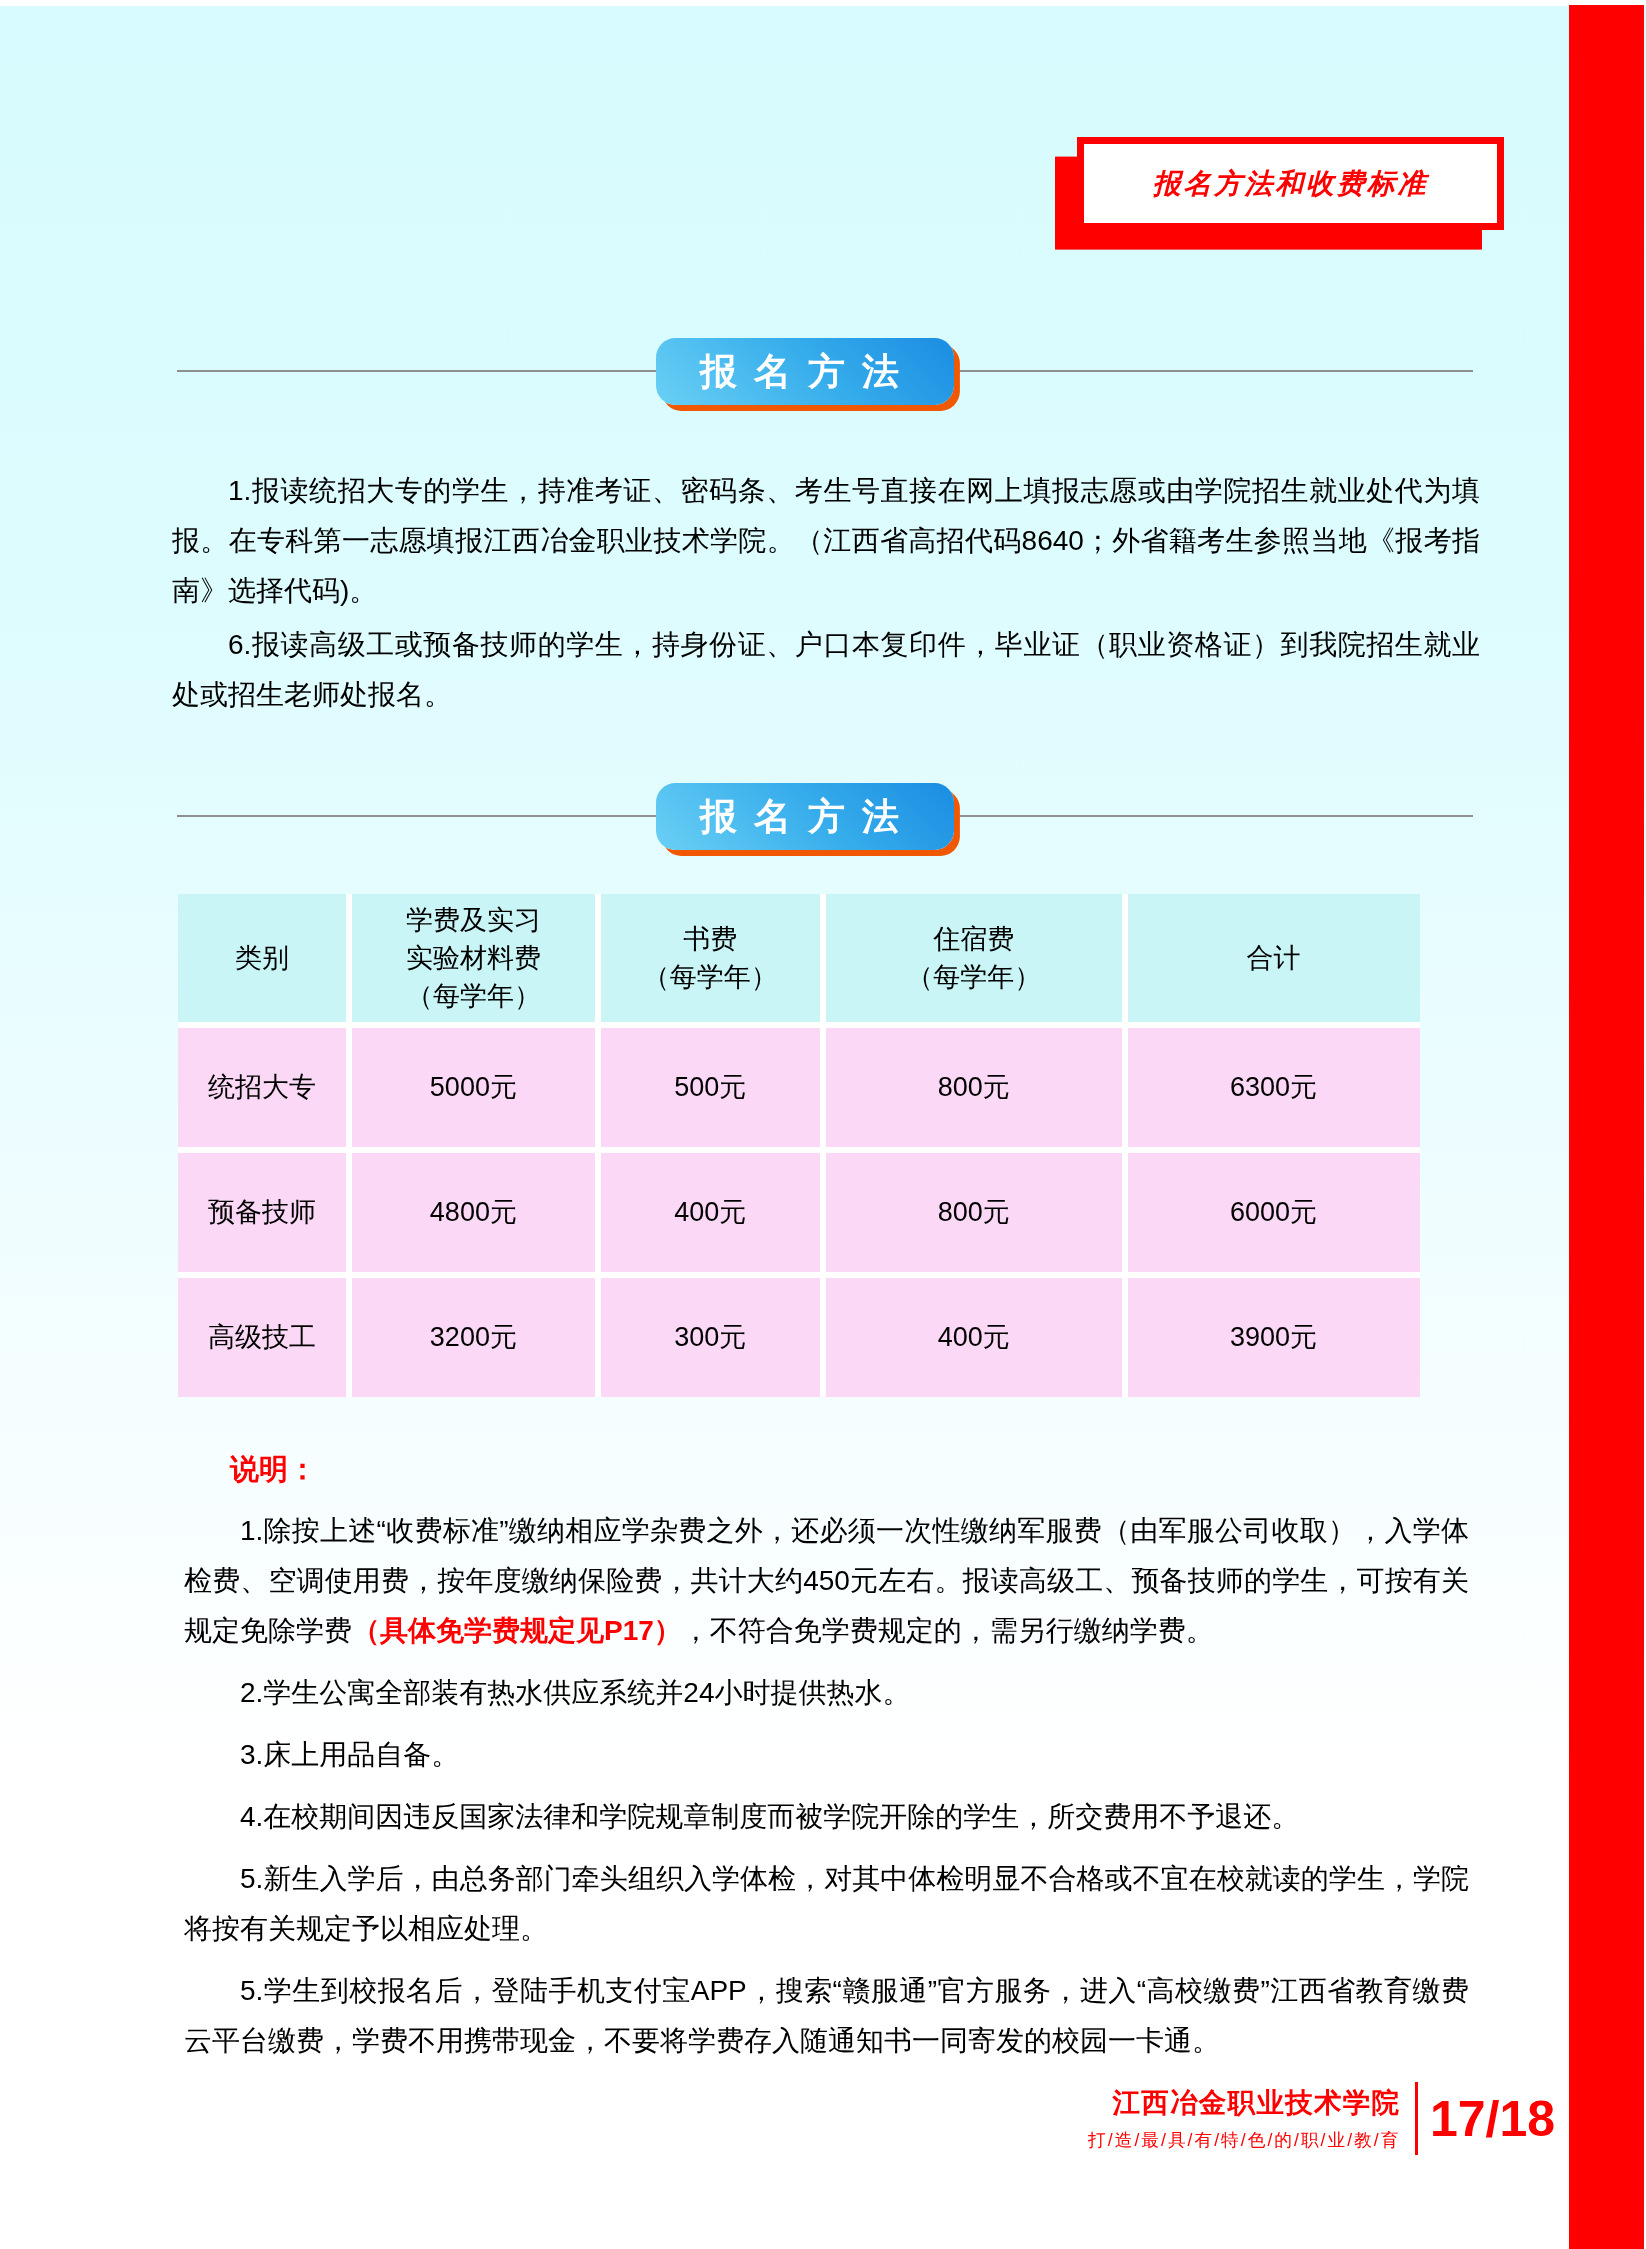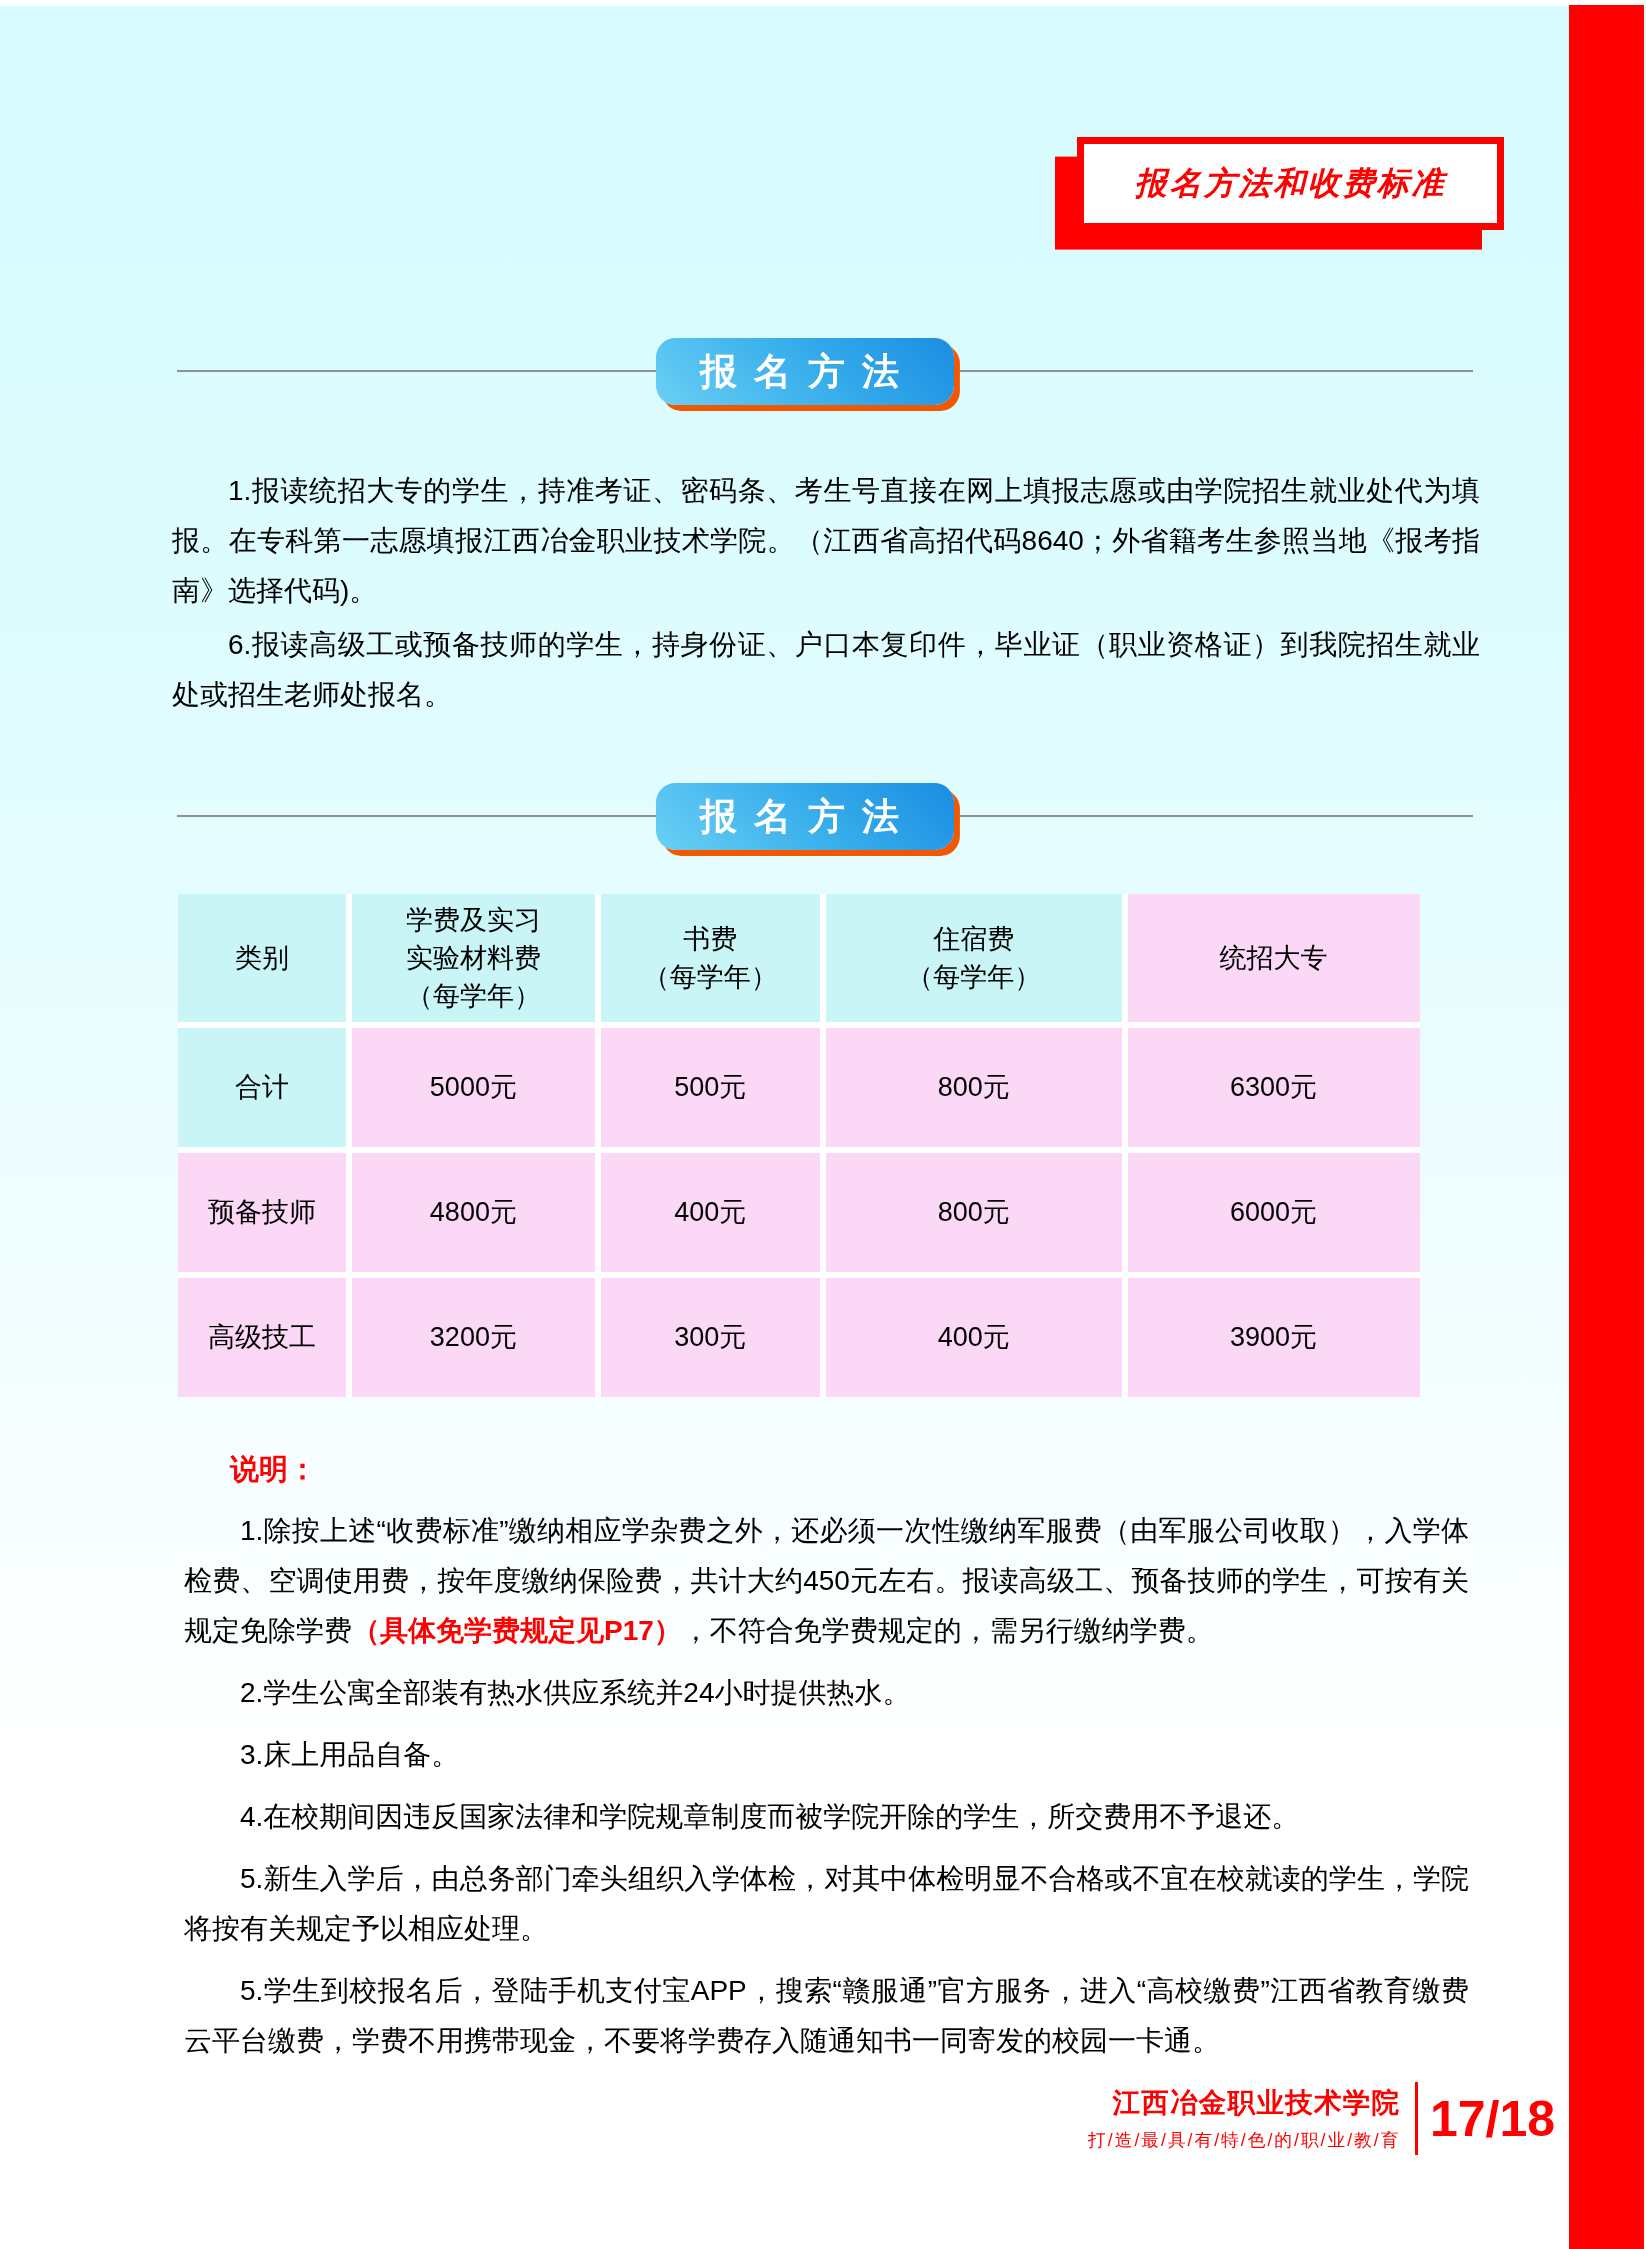--- a/index.html
+++ b/index.html
@@ -7,21 +7,21 @@
   .page{
     position:relative;width:1647px;height:2250px;overflow:hidden;
     background:linear-gradient(180deg,#ffffff 0px,#ffffff 5.2px,#d7fbfe 6.5px,#ddfcfe 589px,#eefdff 1178px,#ffffff 1767px,#ffffff 100%);
   }
   .right-band{position:absolute;top:5.2px;right:2.6px;bottom:0;width:75px;background:#fe0000;}
 
   
   .stamp{position:absolute;left:1077px;top:137px;width:427px;height:93px;}
   .stamp-box{position:absolute;left:0;top:0;right:0;bottom:0;background:#ffffff;border:7.2px solid #fe0000;
     box-shadow:-22px 19.6px 0 0 #fe0000;display:flex;align-items:center;justify-content:center;}
-  .stamp-text{color:#fe0000;font-size:32px;font-weight:bold;font-style:italic;letter-spacing:2.6px;white-space:nowrap;}
+  .stamp-text{color:#fe0000;font-size:28px;font-weight:bold;font-style:italic;letter-spacing:2.6px;white-space:nowrap;}
 
   
   .section-head{position:absolute;left:0;width:1647px;height:68px;}
   .head-line{position:absolute;top:32px;left:177px;width:1296px;height:2px;background:#8f8f8f;}
   .ribbon{position:absolute;left:656px;top:0;width:298px;height:67px;border-radius:19.6px;
     background:linear-gradient(45deg,#6ad0f5 0%,#35aceb 55%,#1b8de2 100%);
     box-shadow:5.9px 5.9px 0 0 #f15804;
     color:#ffffff;font-size:37px;font-weight:bold;letter-spacing:17px;padding-left:6px;box-sizing:border-box;
     display:flex;align-items:center;justify-content:center;white-space:nowrap;}
 
@@ -82,23 +82,23 @@
 
   <div class="fees-table">
     <div class="cell th">类别</div>
     <div class="cell th">学费及实习
 实验材料费
 （每学年）</div>
     <div class="cell th">书费
 （每学年）</div>
     <div class="cell th">住宿费
 （每学年）</div>
+    <div class="cell th">合计</div>
+
     <div class="cell td">统招大专</div>
-
-    <div class="cell th">合计</div>
     <div class="cell td">5000元</div>
     <div class="cell td">500元</div>
     <div class="cell td">800元</div>
     <div class="cell td">6300元</div>
 
     <div class="cell td">预备技师</div>
     <div class="cell td">4800元</div>
     <div class="cell td">400元</div>
     <div class="cell td">800元</div>
     <div class="cell td">6000元</div>

